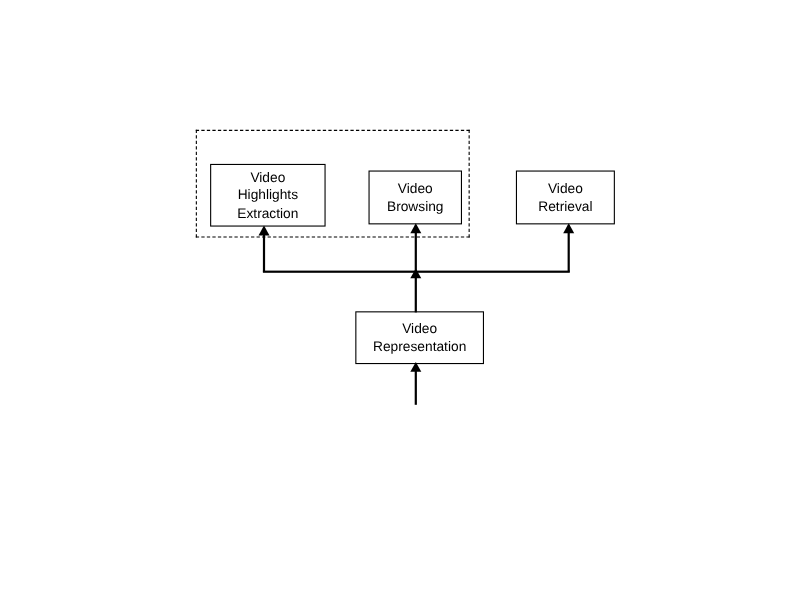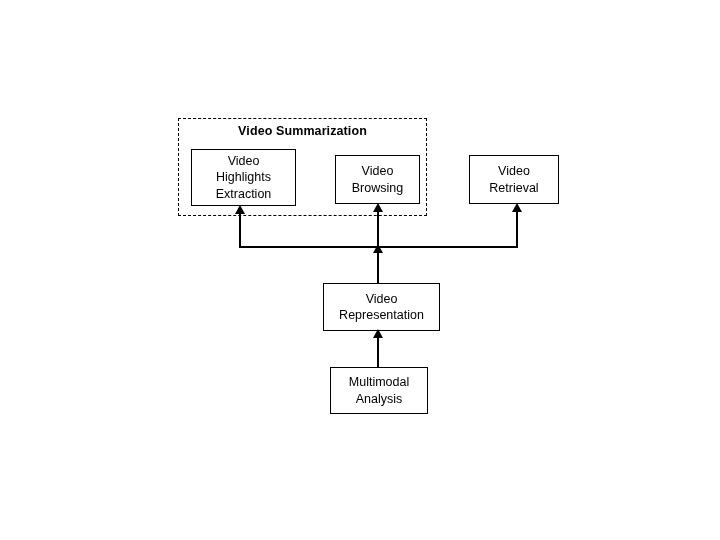--- a/index.html
+++ b/index.html
@@ -72,21 +72,20 @@
     border-bottom: 9px solid #000000;
   }
 </style>
 </head>
 <body>
 
 <div id="canvas">
 
   <div class="group-box" style="left:178px; top:118px; width:249px; height:98px;"></div>
 
-  <div class="group-title" style="left:178px; top:124px; width:249px;">Video Summarization</div>
 
   <div class="node" style="left:191px; top:149px; width:105px; height:57px;">
     <span class="node-label">Video
 Highlights
 Extraction</span>
   </div>
 
   <div class="node" style="left:335px; top:155px; width:85px; height:49px;">
     <span class="node-label">Video
 Browsing</span>
@@ -95,24 +94,20 @@
   <div class="node" style="left:469px; top:155px; width:90px; height:49px;">
     <span class="node-label">Video
 Retrieval</span>
   </div>
 
   <div class="node" style="left:323px; top:283px; width:117px; height:48px;">
     <span class="node-label">Video
 Representation</span>
   </div>
 
-  <div class="node" style="left:330px; top:367px; width:98px; height:47px;">
-    <span class="node-label">Multimodal
-Analysis</span>
-  </div>
 
   <div class="conn-h" style="left:239px; top:246px; width:279px;"></div>
 
   <div class="conn-v" style="left:239px; top:207px; height:40px;"></div>
   <div class="arrow-up" style="left:235px; top:205px;"></div>
 
   <div class="conn-v" style="left:377px; top:205px; height:42px;"></div>
   <div class="arrow-up" style="left:373px; top:203px;"></div>
 
   <div class="conn-v" style="left:516px; top:205px; height:42px;"></div>

